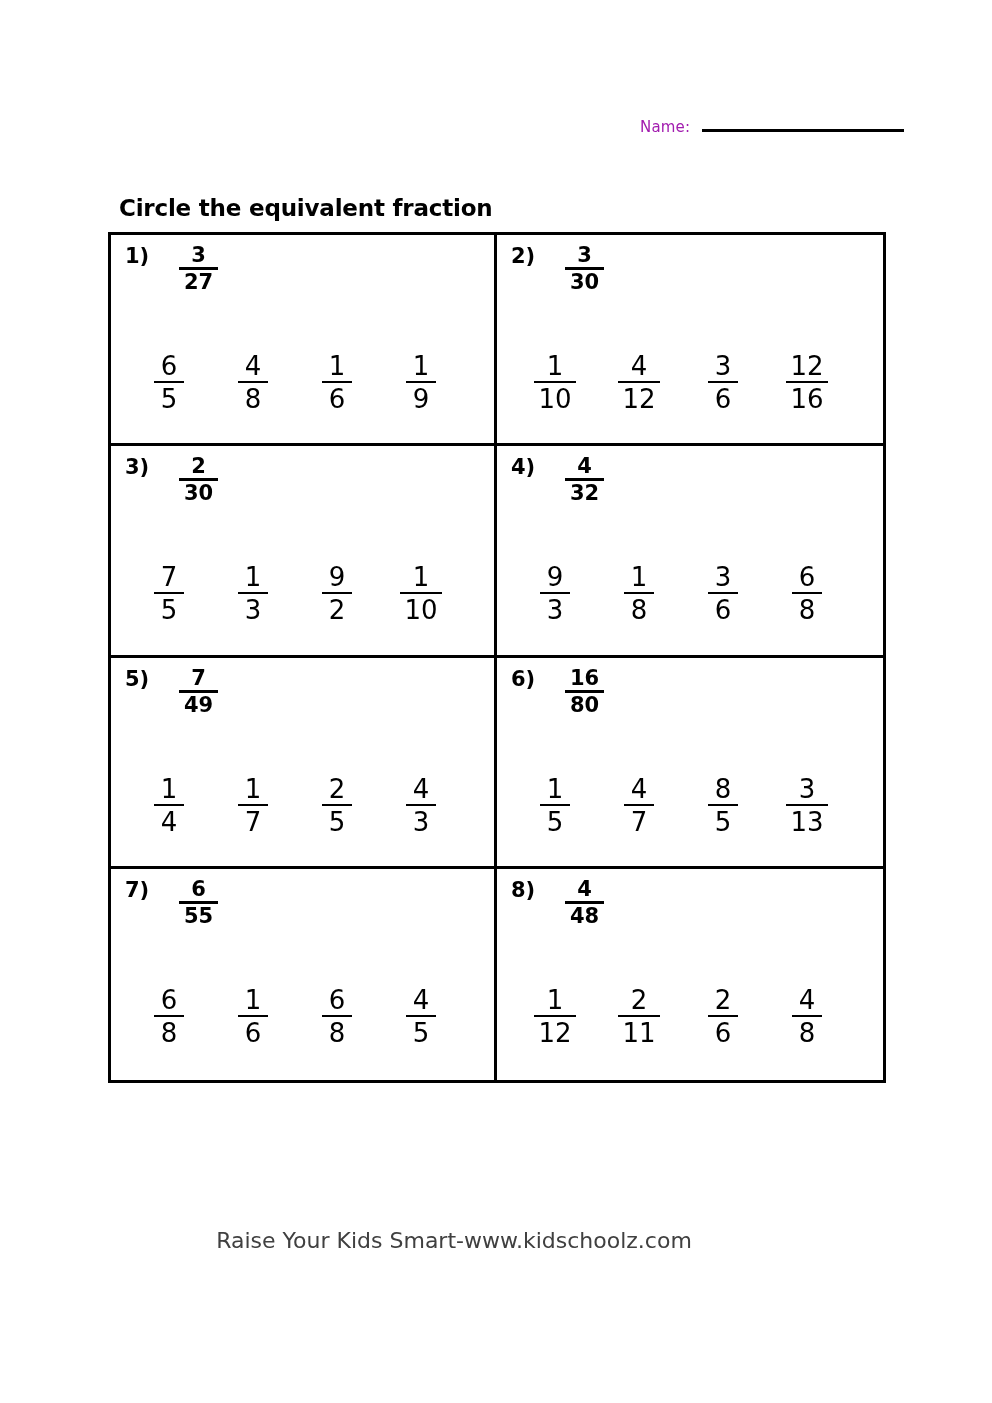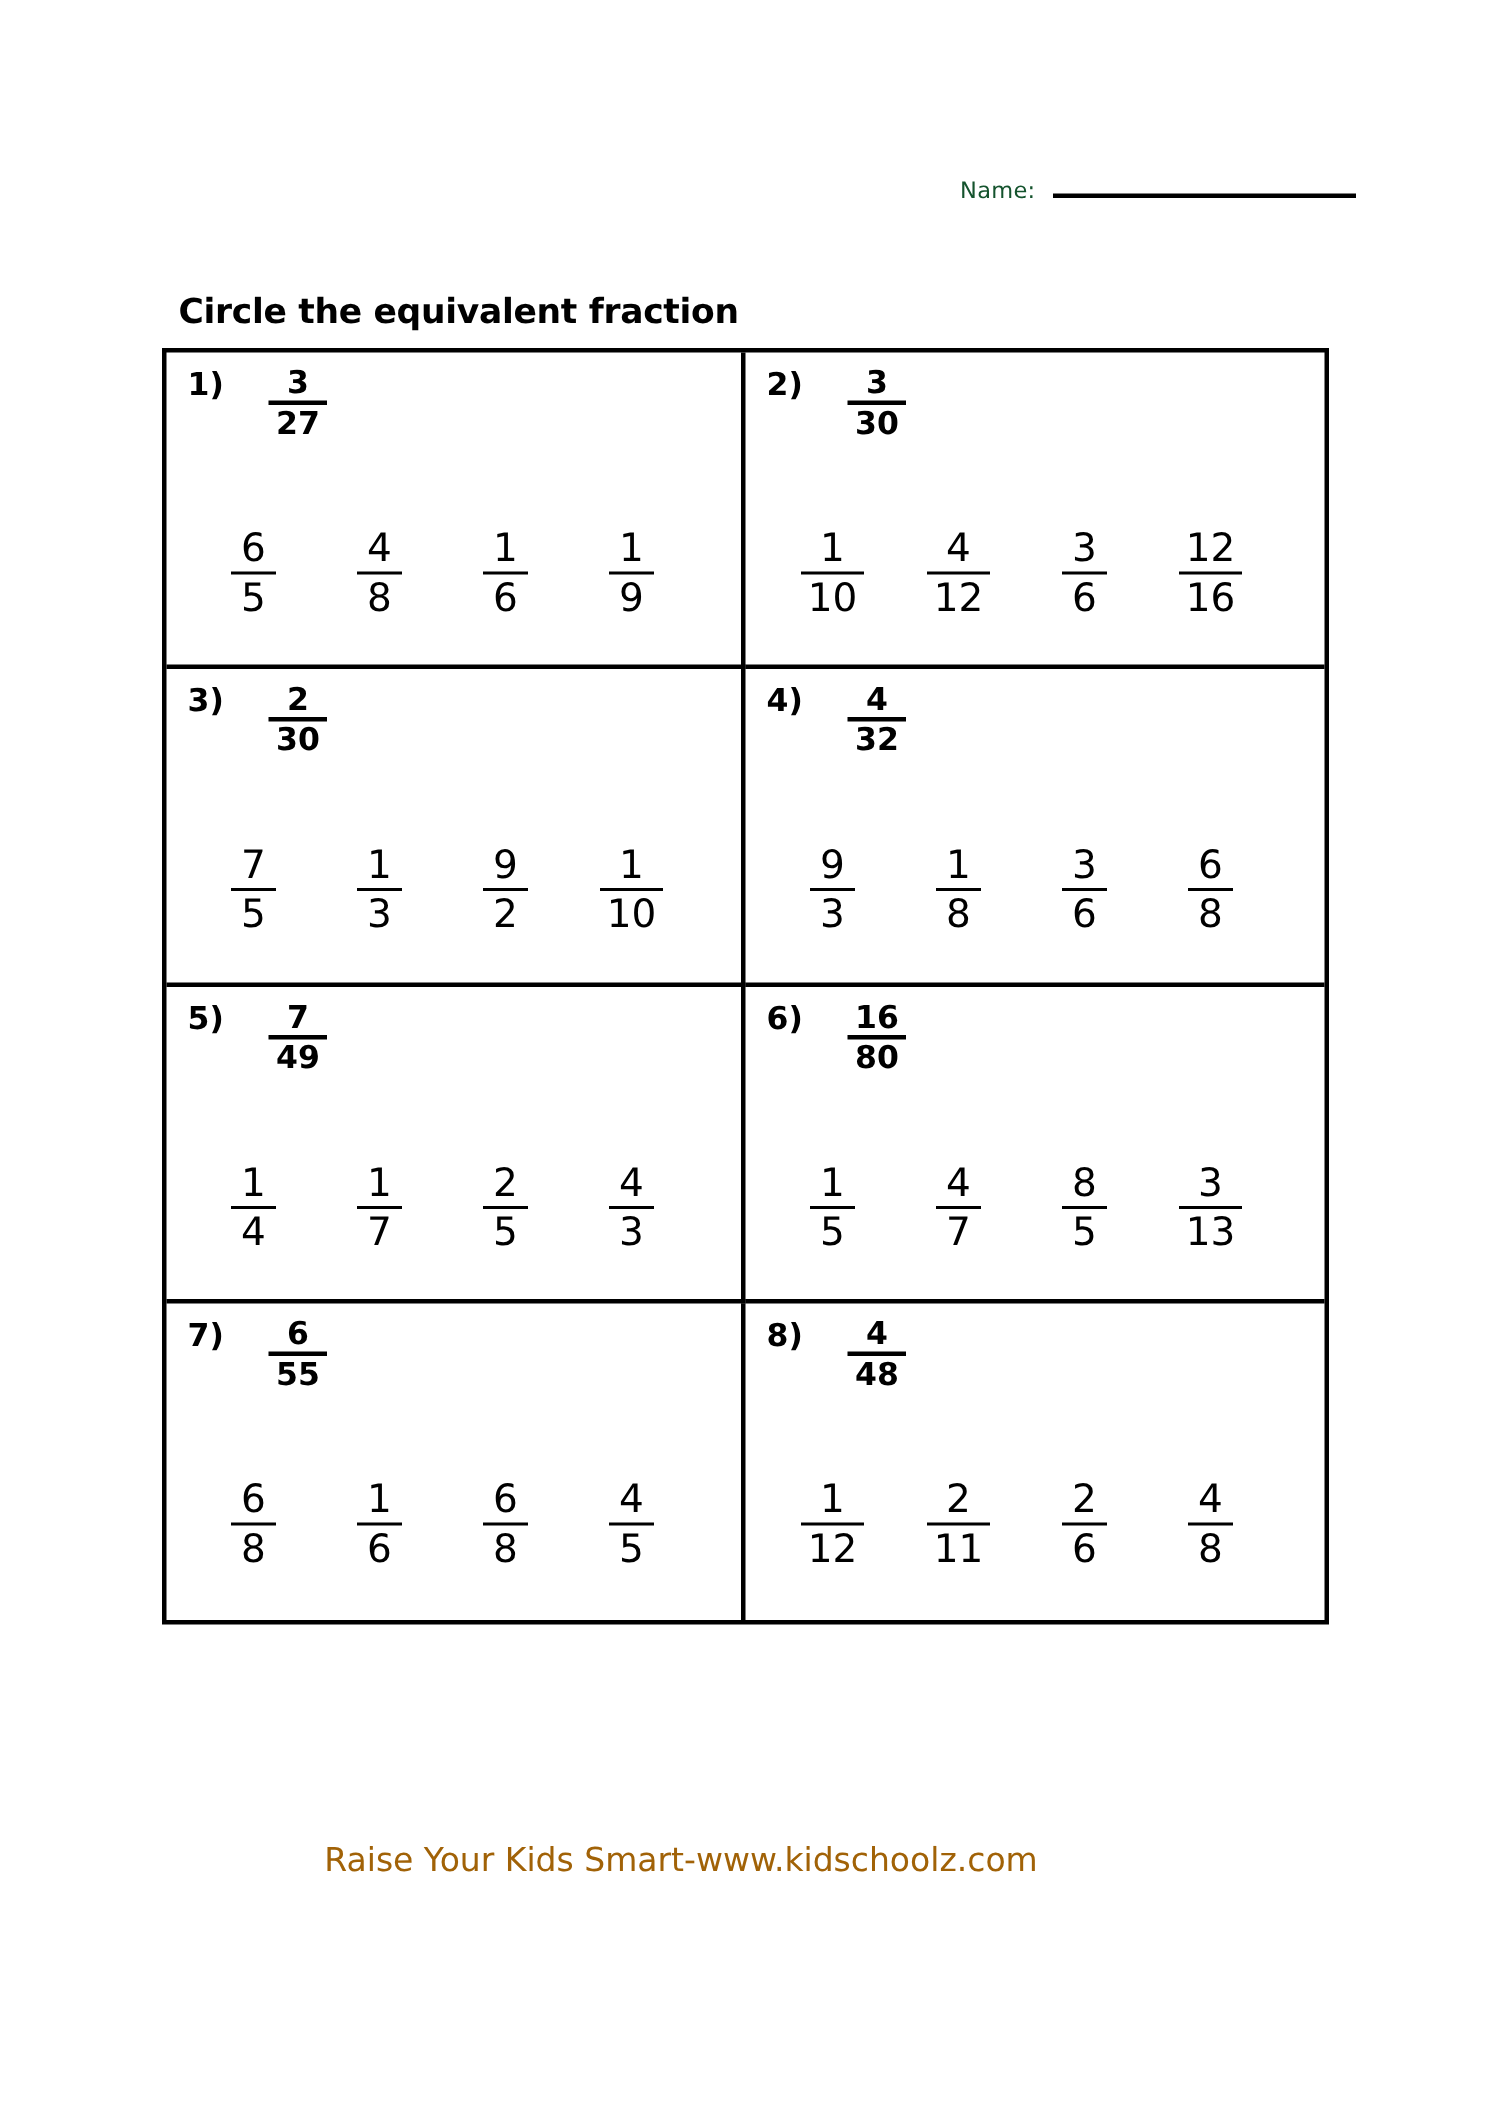--- a/index.html
+++ b/index.html
@@ -22,21 +22,21 @@
     position: absolute;
     left: 640px;
     top: 118px;
     display: flex;
     align-items: center;
   }
   .name-label {
     font-family: "DejaVu Sans", sans-serif;
     font-size: 15px;
     letter-spacing: 0.2px;
-    color: #14532d;
+    color: #a21caf;
     white-space: nowrap;
   }
   .name-line {
     width: 202px;
     height: 0;
     border-bottom: 3px solid #000;
     margin-left: 12px;
     margin-top: 7px;
   }
 
@@ -147,21 +147,21 @@
 
   
   .footer {
     position: absolute;
     left: 0;
     top: 1228px;
     width: 908px;
     text-align: center;
     font-family: "DejaVu Sans", sans-serif;
     font-size: 22px;
-    color: #a16207;
+    color: #404040;
   }
 </style>
 </head>
 <body>
 
 <div class="name-row">
   <span class="name-label">Name:</span>
   <span class="name-line"></span>
 </div>
 

